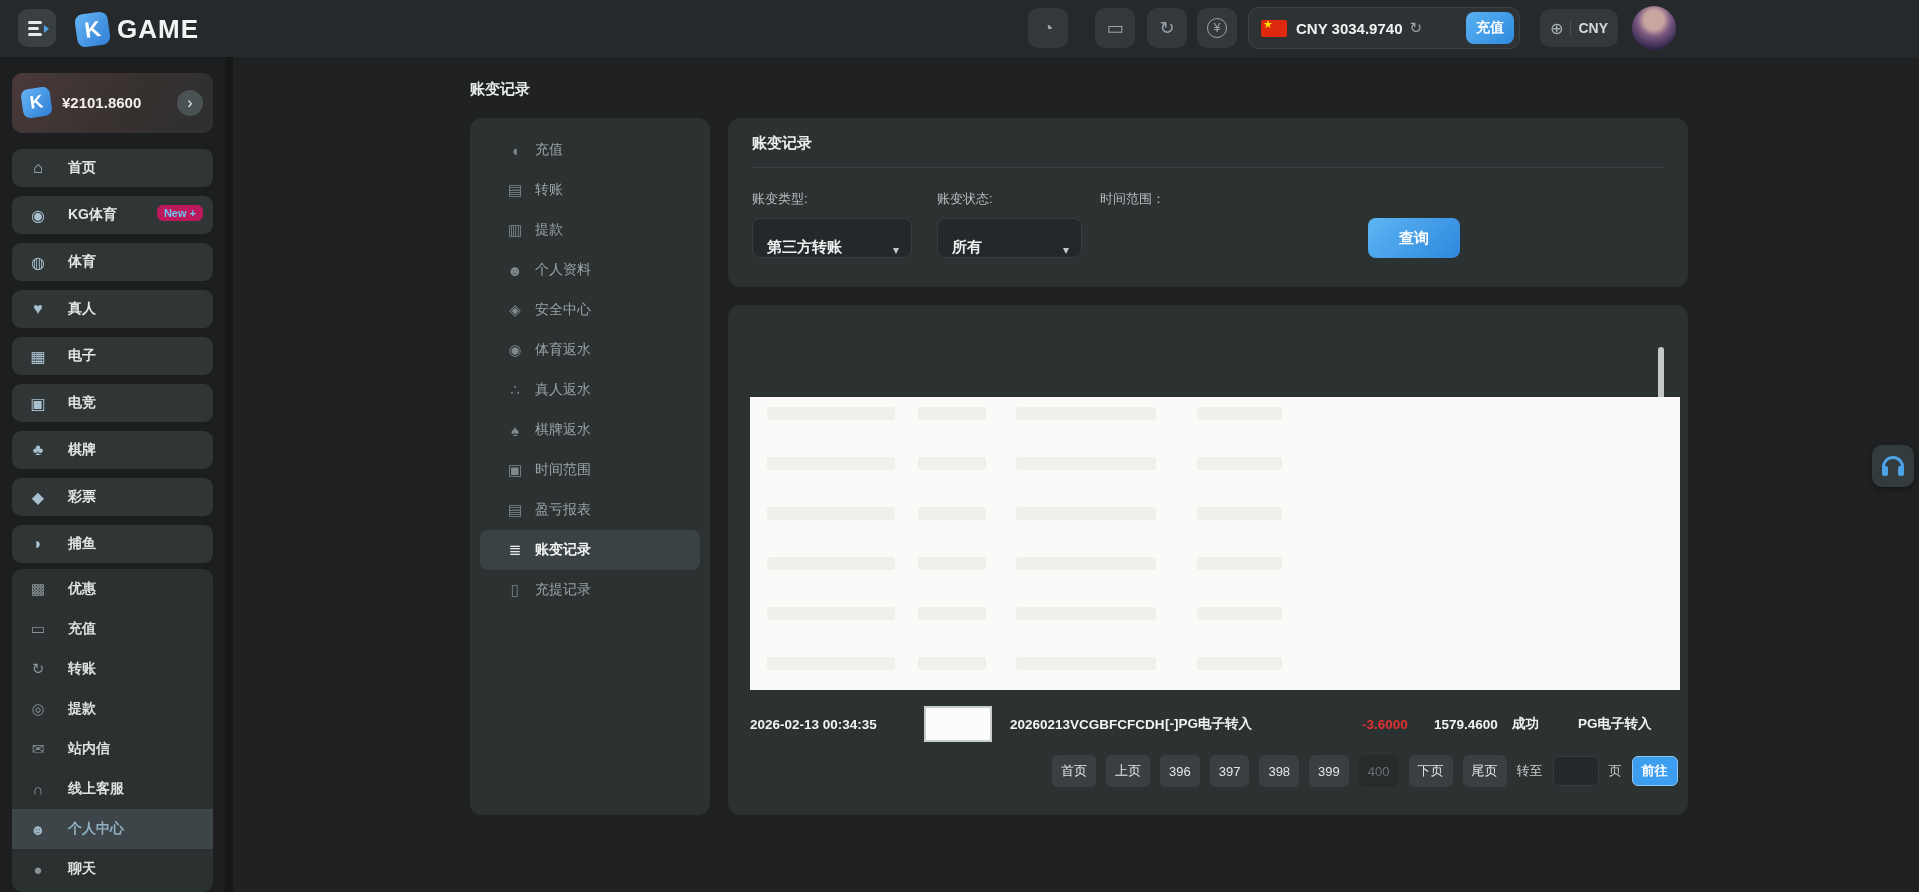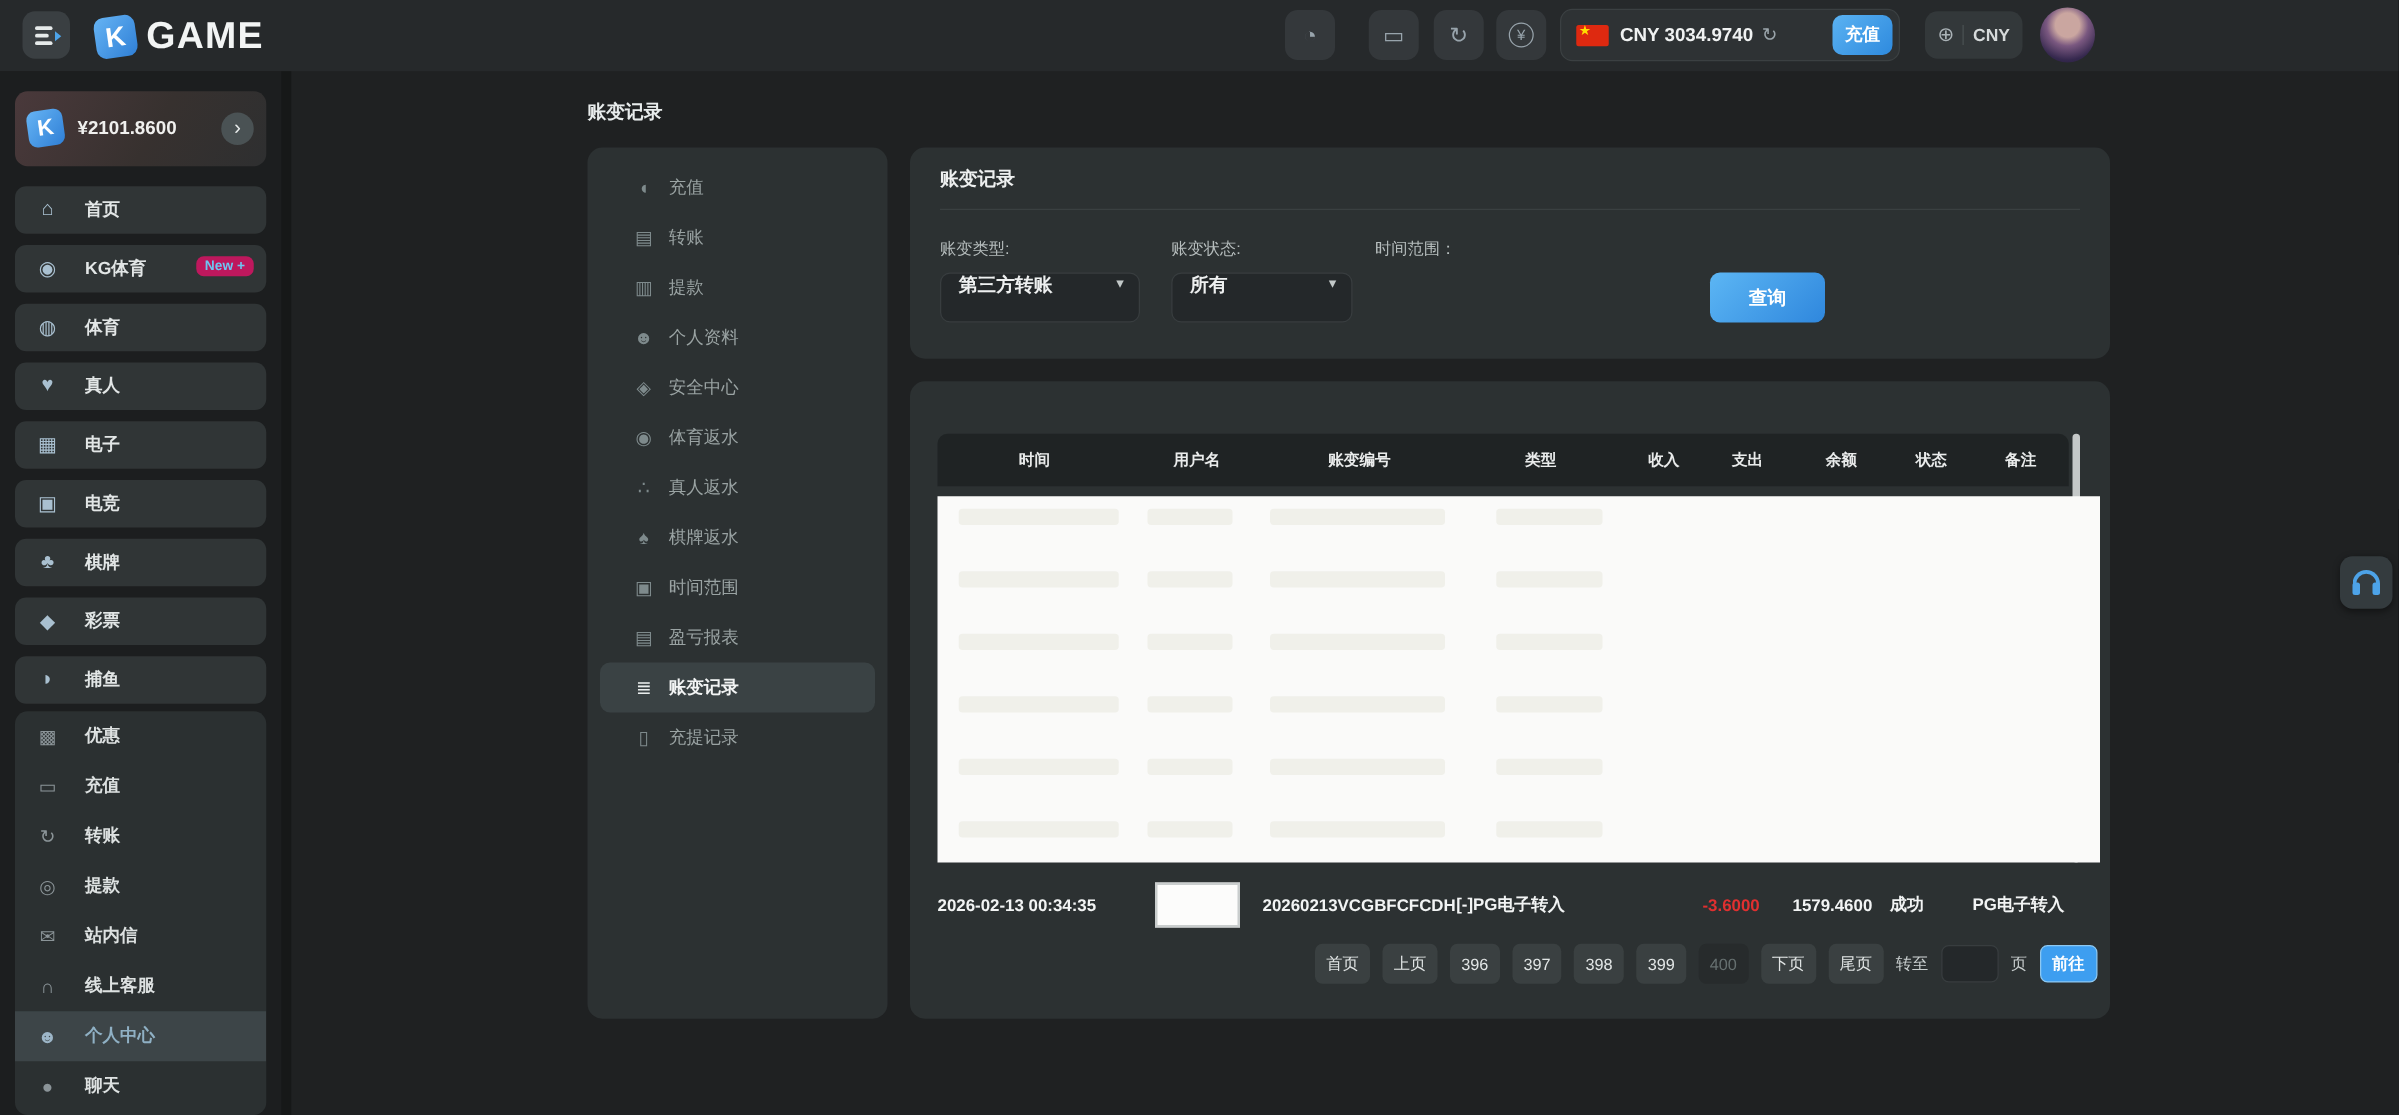--- a/index.html
+++ b/index.html
@@ -15,21 +15,21 @@
   .menu-btn .bar { position:absolute; left:10px; height:2.5px; background:#e6eaea; border-radius:2px; }
   .menu-btn .b1 { top:12px; width:14px; }
   .menu-btn .b2 { top:18px; width:11px; }
   .menu-btn .b3 { top:24px; width:14px; }
   .menu-btn .caret { position:absolute; left:26px; top:16px; width:0; height:0;
               border-left:5px solid #4da3e8; border-top:4px solid transparent; border-bottom:4px solid transparent; }
   .logo { position:absolute; left:76px; top:10px; height:38px; display:flex; align-items:center; }
   .logo-k { width:33px; height:33px; border-radius:8px; transform:rotate(-8deg);
             background:linear-gradient(135deg,#66b4f4,#2f7fd6); color:#fff; font-weight:bold;
             font-size:22px; display:flex; align-items:center; justify-content:center; }
-  .logo-text { margin-left:8px; font-size:30px; font-weight:bold; letter-spacing:1px; color:#f2f4f4; }
+  .logo-text { margin-left:8px; font-size:26px; font-weight:bold; letter-spacing:1px; color:#f2f4f4; }
   .tb-icon-btn { position:absolute; top:8px; width:40px; height:40px; border-radius:10px; background:#34383b;
                  color:#98a4ac; display:flex; align-items:center; justify-content:center; font-size:18px; cursor:pointer; }
   .tb-icon-btn.ring span { width:20px; height:20px; border:1.5px solid #98a4ac; border-radius:50%;
                  display:flex; align-items:center; justify-content:center; font-size:12px; }
   .currency-pill { position:absolute; left:1248px; top:7px; width:272px; height:42px; border-radius:10px;
                    background:#2e3234; border:1px solid #3b4042; display:flex; align-items:center; }
   .flag { width:26px; height:17px; margin-left:12px; background:#de2910; border-radius:2px; position:relative; }
   .flag .star { position:absolute; left:2px; top:-2px; color:#ffde00; font-size:11px; }
   .currency-text { margin-left:9px; font-size:15px; font-weight:bold; color:#f0f2f2; }
   .currency-refresh { margin-left:7px; color:#9aa4aa; font-size:15px; cursor:pointer; }
@@ -80,21 +80,21 @@
   .sm-item.active { background:#3a4244; }
   .sm-item.active .ico { color:#e8ecec; }
   .sm-item.active .lbl { color:#f2f4f4; font-weight:bold; }
 
   
   .filter-card { position:absolute; left:728px; top:118px; width:960px; height:169px; border-radius:12px; background:#2c3132; }
   .filter-title { position:absolute; left:24px; top:16px; font-size:15px; font-weight:bold; color:#eef0f0; }
   .filter-divider { position:absolute; left:24px; top:49px; width:912px; height:1px; background:#3a4041; }
   .f-label { position:absolute; top:72px; font-size:13px; color:#b6bdbd; }
   .f-control { position:absolute; top:100px; height:40px; border-radius:8px; background:#24282a;
-               border:1px solid #383d3f; display:flex; align-items:flex-start; cursor:pointer; }
+               border:1px solid #383d3f; display:flex; align-items:flex-end; cursor:pointer; }
   .f-control .val { margin-left:14px; font-size:15px; font-weight:bold; color:#eef0f0; }
   .f-control .chev { position:absolute; right:12px; color:#c2c8c8; font-size:12px; }
   .cal-icon { position:absolute; right:8px; top:8px; width:24px; height:24px; border-radius:6px; background:#f2f3f3; }
   .cal-icon:before { content:""; position:absolute; left:5px; top:7px; width:14px; height:11px;
                      border:2px solid #2c3132; border-top-width:4px; border-radius:2px; }
   .search-btn { position:absolute; left:640px; top:100px; width:92px; height:40px; border-radius:8px;
                 background:linear-gradient(135deg,#5cb6f4,#2f87dd); color:#fff; font-size:15px; font-weight:bold;
                 display:flex; align-items:center; justify-content:center; cursor:pointer; }
 
   
@@ -323,31 +323,20 @@
       <span class="chev">▾</span>
     </div>
     <div class="f-control" style="left:209px;width:145px">
       <span class="val">所有</span>
       <span class="chev">▾</span>
     </div>
     <div class="search-btn">查询</div>
   </div>
 
   <div class="table-card">
-    <div class="thead">
-      <div class="th c0">时间</div>
-      <div class="th c1">用户名</div>
-      <div class="th c2">账变编号</div>
-      <div class="th c3">类型</div>
-      <div class="th c4">收入</div>
-      <div class="th c5">支出</div>
-      <div class="th c6">余额</div>
-      <div class="th c7">状态</div>
-      <div class="th c8">备注</div>
-    </div>
     <div class="tbl-scrollbar"></div>
 
     <div class="white-block">
       <div class="ghost-row">
           <span class="ga"></span>
           <span class="gb"></span>
           <span class="gc"></span>
           <span class="gd"></span>
         </div>
       <div class="ghost-row">

